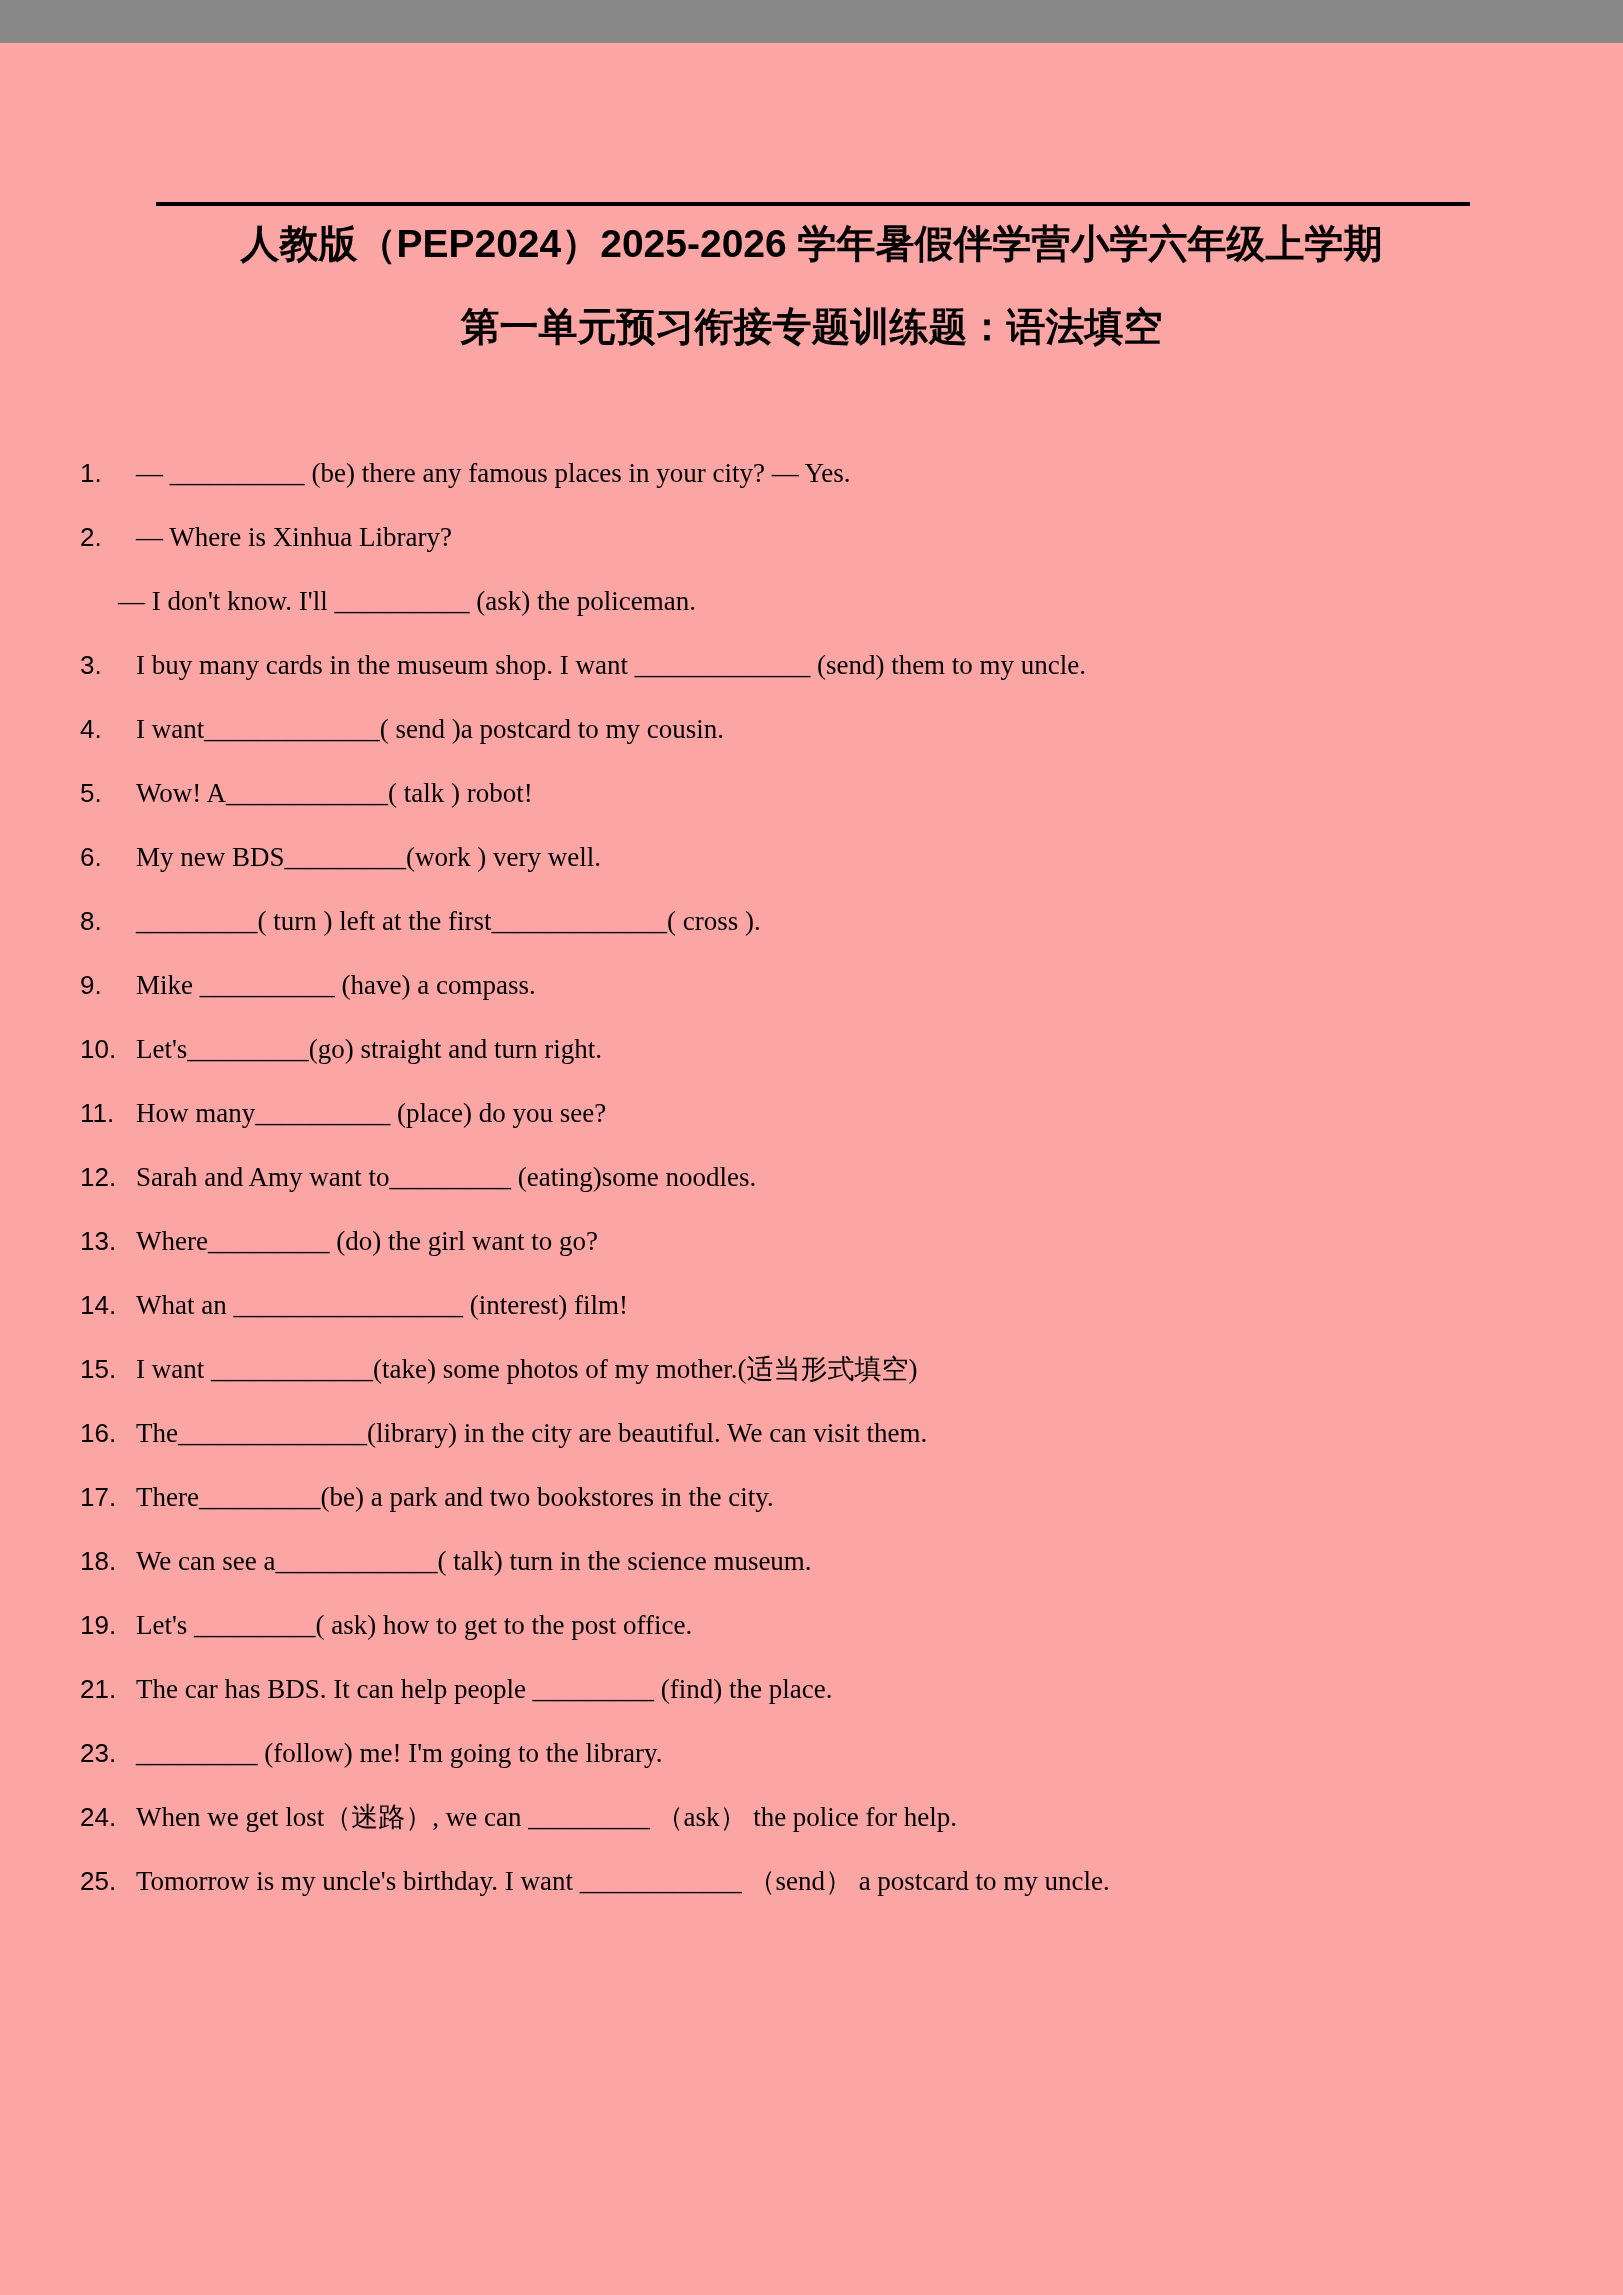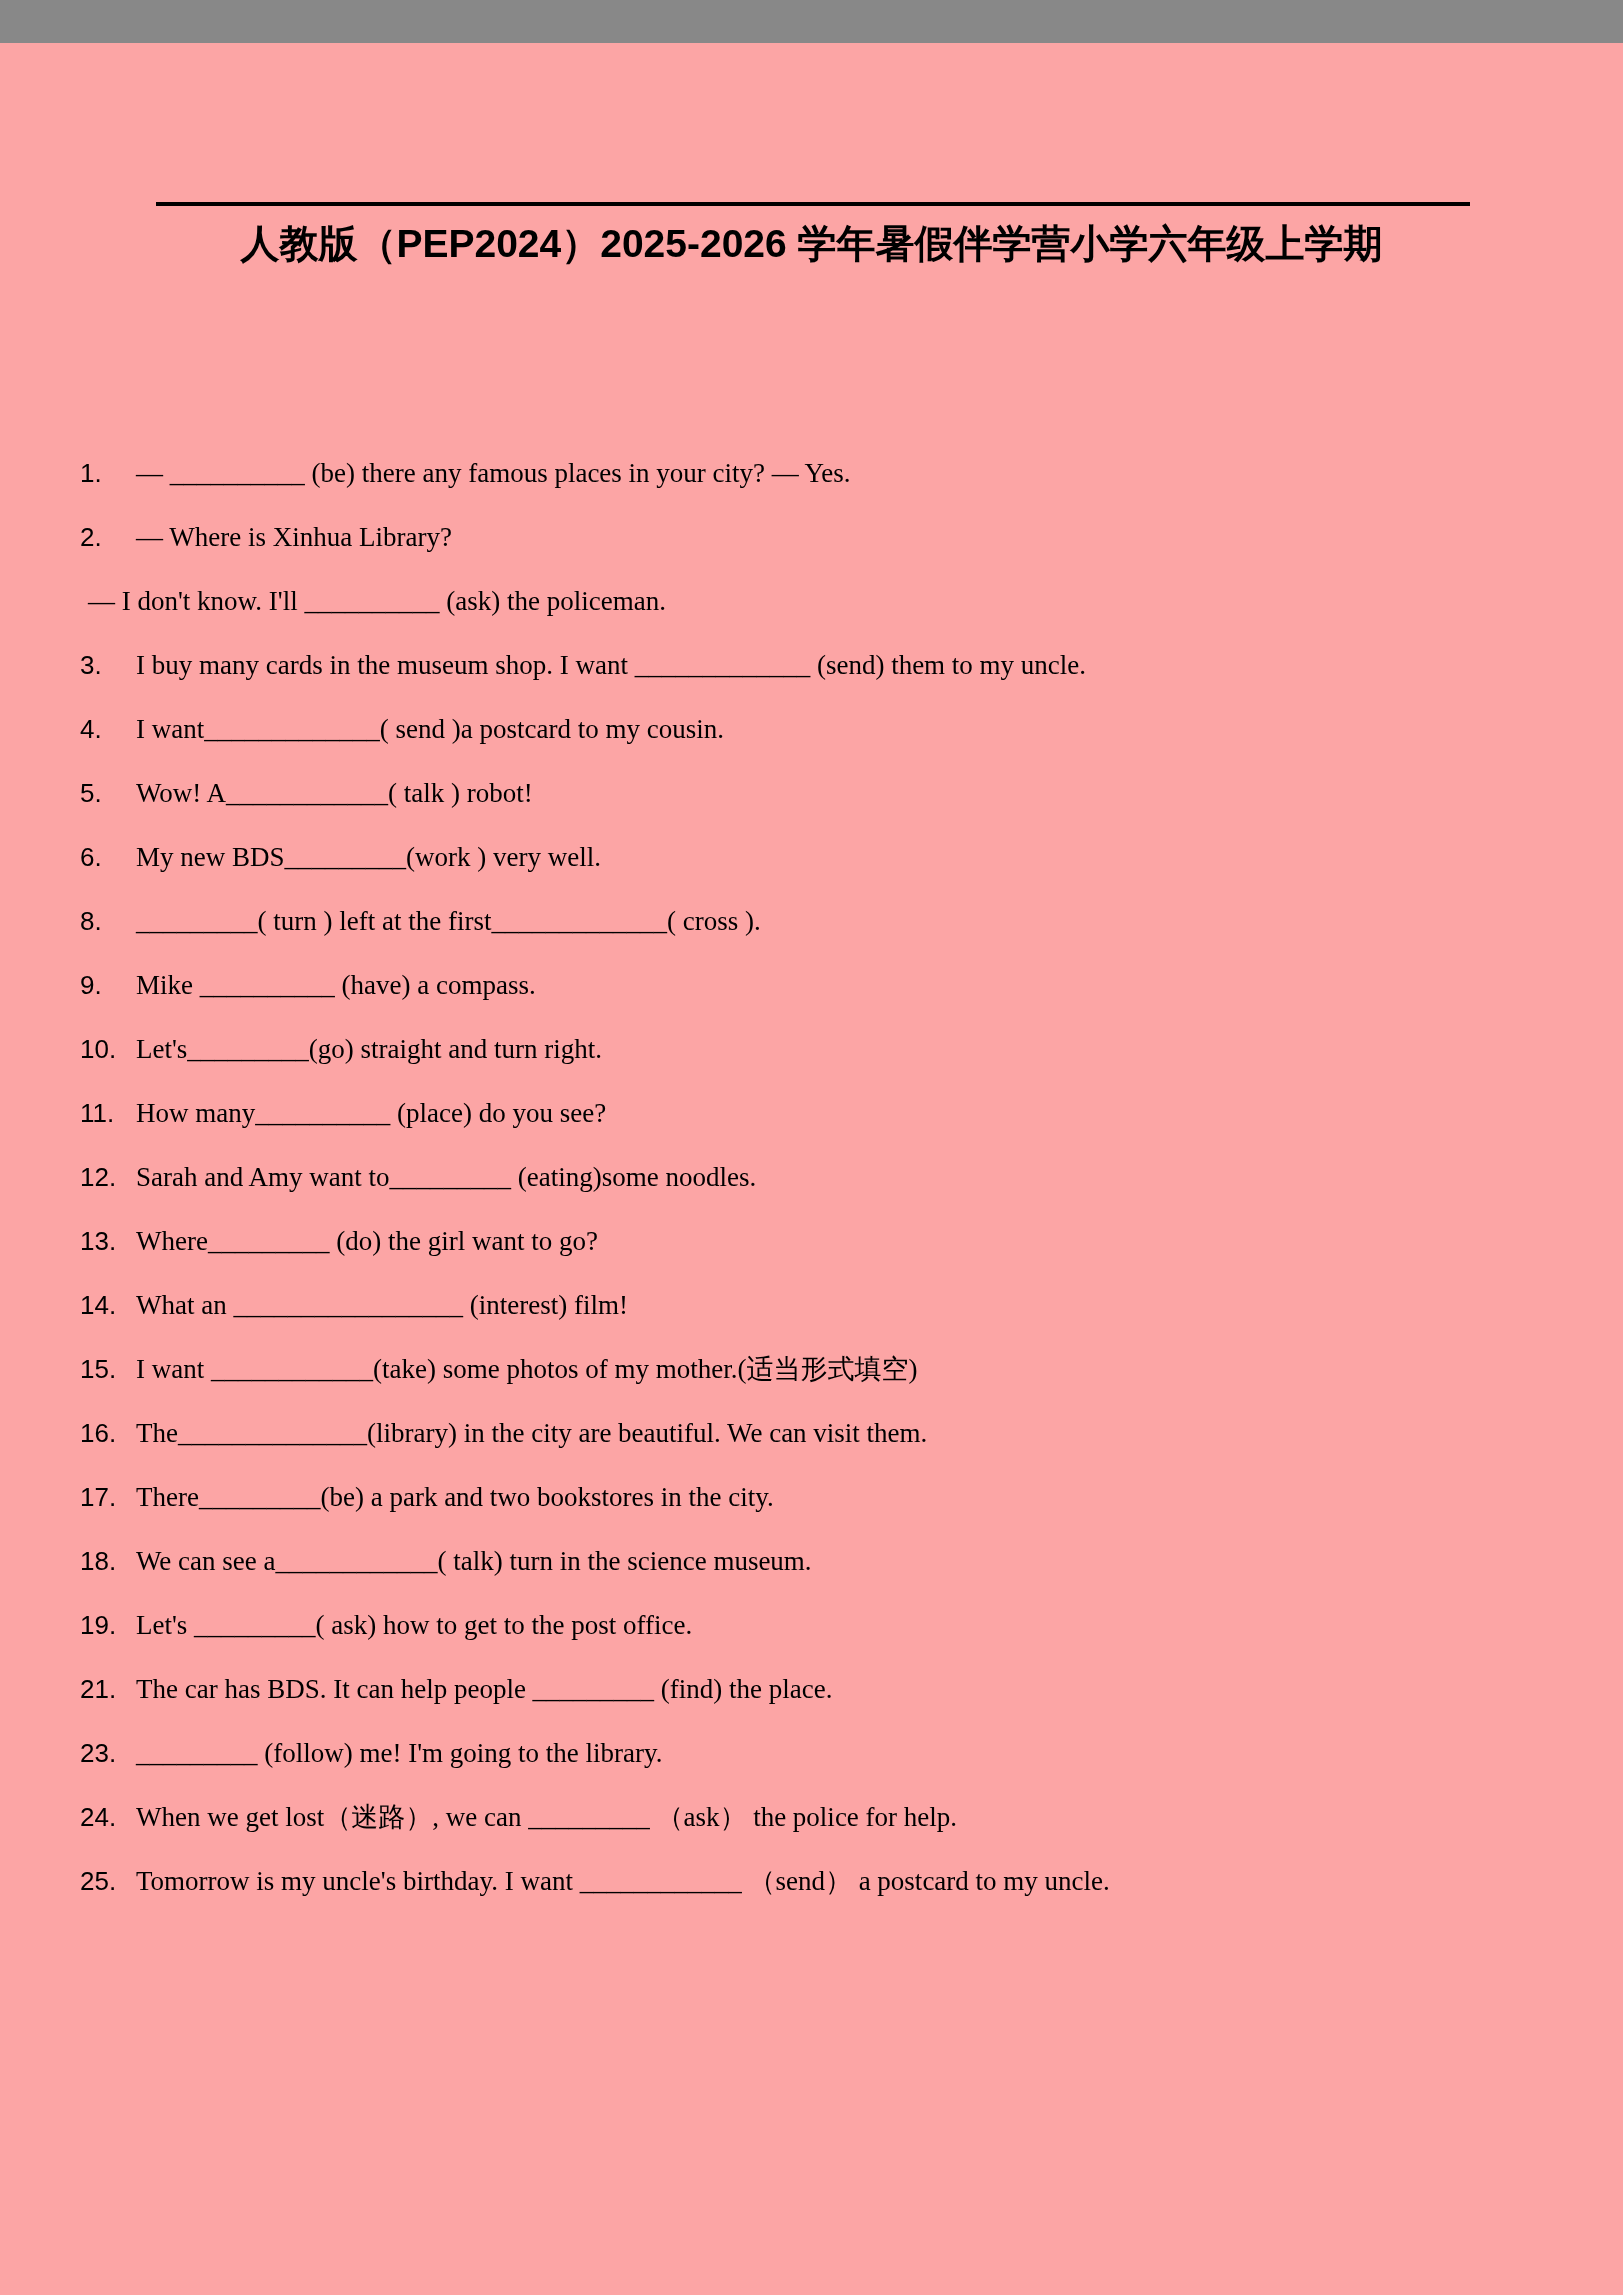--- a/index.html
+++ b/index.html
@@ -47,30 +47,31 @@
     padding-left: 80px;
     white-space: nowrap;
   }
   .q-row .q-num {
     display: inline-block;
     width: 56px;
     font-family: "Liberation Sans", sans-serif;
     font-size: 26px;
   }
   .q-row.cont {
-    padding-left: 88px;
+    padding-left: 118px;
   }
 </style>
 </head>
 <body>
 
 <div class="page">
   <div class="top-rule"></div>
 
   <div class="doc-title title1">人教版（PEP2024）2025-2026 学年暑假伴学营小学六年级上学期</div>
+  <div class="doc-title title2">第一单元预习衔接专题训练题：语法填空</div>
 
   <div class="questions">
     <div class="q-row"><span class="q-num">1.</span><span class="q-text">— __________ (be) there any famous places in your city? — Yes.</span></div>
     <div class="q-row"><span class="q-num">2.</span><span class="q-text">— Where is Xinhua Library?</span></div>
     <div class="q-row cont"><span class="q-text">— I don't know. I'll __________ (ask) the policeman.</span></div>
     <div class="q-row"><span class="q-num">3.</span><span class="q-text">I buy many cards in the museum shop. I want _____________ (send) them to my uncle.</span></div>
     <div class="q-row"><span class="q-num">4.</span><span class="q-text">I want_____________( send )a postcard to my cousin.</span></div>
     <div class="q-row"><span class="q-num">5.</span><span class="q-text">Wow! A____________( talk ) robot!</span></div>
     <div class="q-row"><span class="q-num">6.</span><span class="q-text">My new BDS_________(work ) very well.</span></div>
     <div class="q-row"><span class="q-num">8.</span><span class="q-text">_________( turn ) left at the first_____________( cross ).</span></div>

